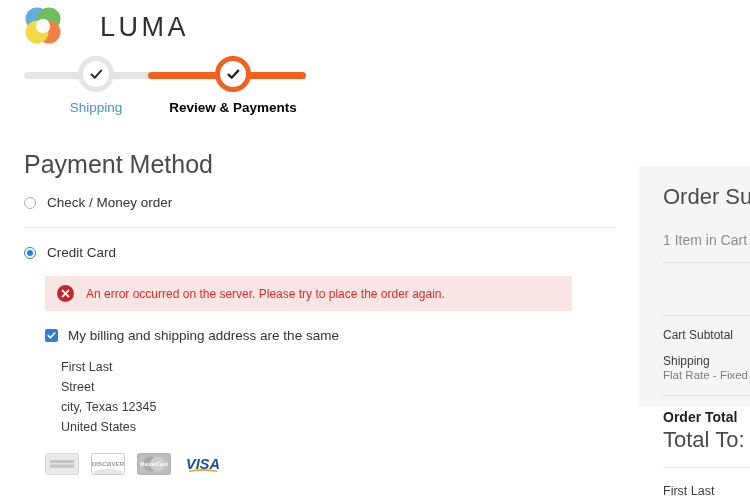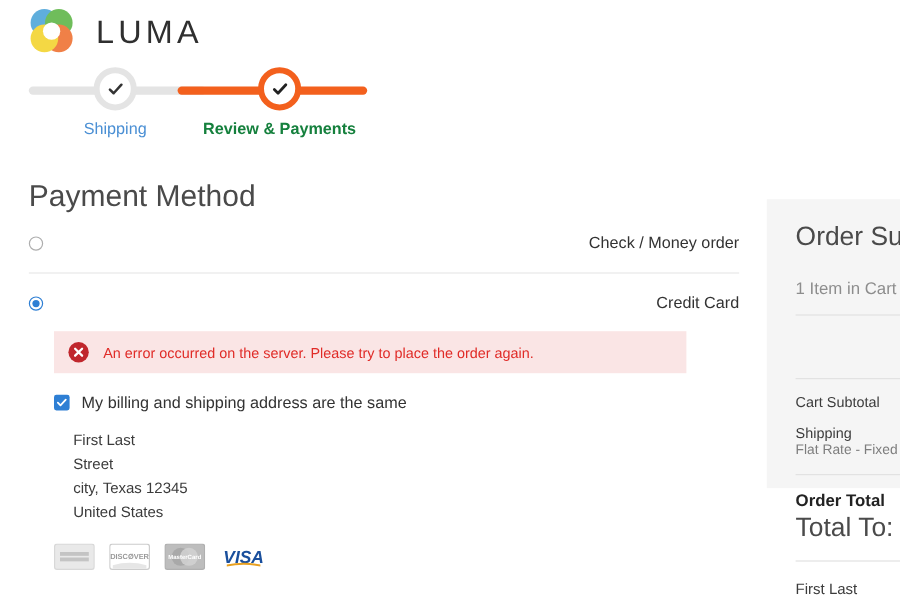--- a/index.html
+++ b/index.html
@@ -23,20 +23,21 @@
     top: 0;
     width: 750px;
     height: 52px;
   }
   .logo-wrap {
     position: absolute;
     left: 20px;
     top: 4px;
     display: flex;
     align-items: center;
+    gap: 20px;
   }
   .logo-mark {
     width: 46px;
     height: 46px;
     position: relative;
   }
   .logo-mark svg { display: block; }
   .logo-text {
     margin-left: 14px;
     font-size: 27px;
@@ -101,21 +102,21 @@
   }
   .node svg { display: block; }
   .step-label {
     margin-top: 8px;
     font-size: 13.5px;
   }
   .step-label-link {
     color: #4a8fd4;
   }
   .step-label-active {
-    color: #15803d;
+    color: #000000;
     font-weight: bold;
   }
 
   
   .main {
     position: absolute;
     left: 24px;
     top: 150px;
     width: 592px;
   }
@@ -124,21 +125,20 @@
     font-weight: 300;
     color: #4a4a4a;
     margin: 0 0 16px 0;
     font-family: "Liberation Sans", sans-serif;
   }
   .pay-option {
     display: flex;
     align-items: center;
     font-size: 13.5px;
     color: #333;
-    justify-content: space-between;
   }
   .radio {
     width: 12px;
     height: 12px;
     border-radius: 50%;
     border: 1px solid #aeaeae;
     background: #fff;
     box-sizing: border-box;
     margin-right: 11px;
     flex: none;

